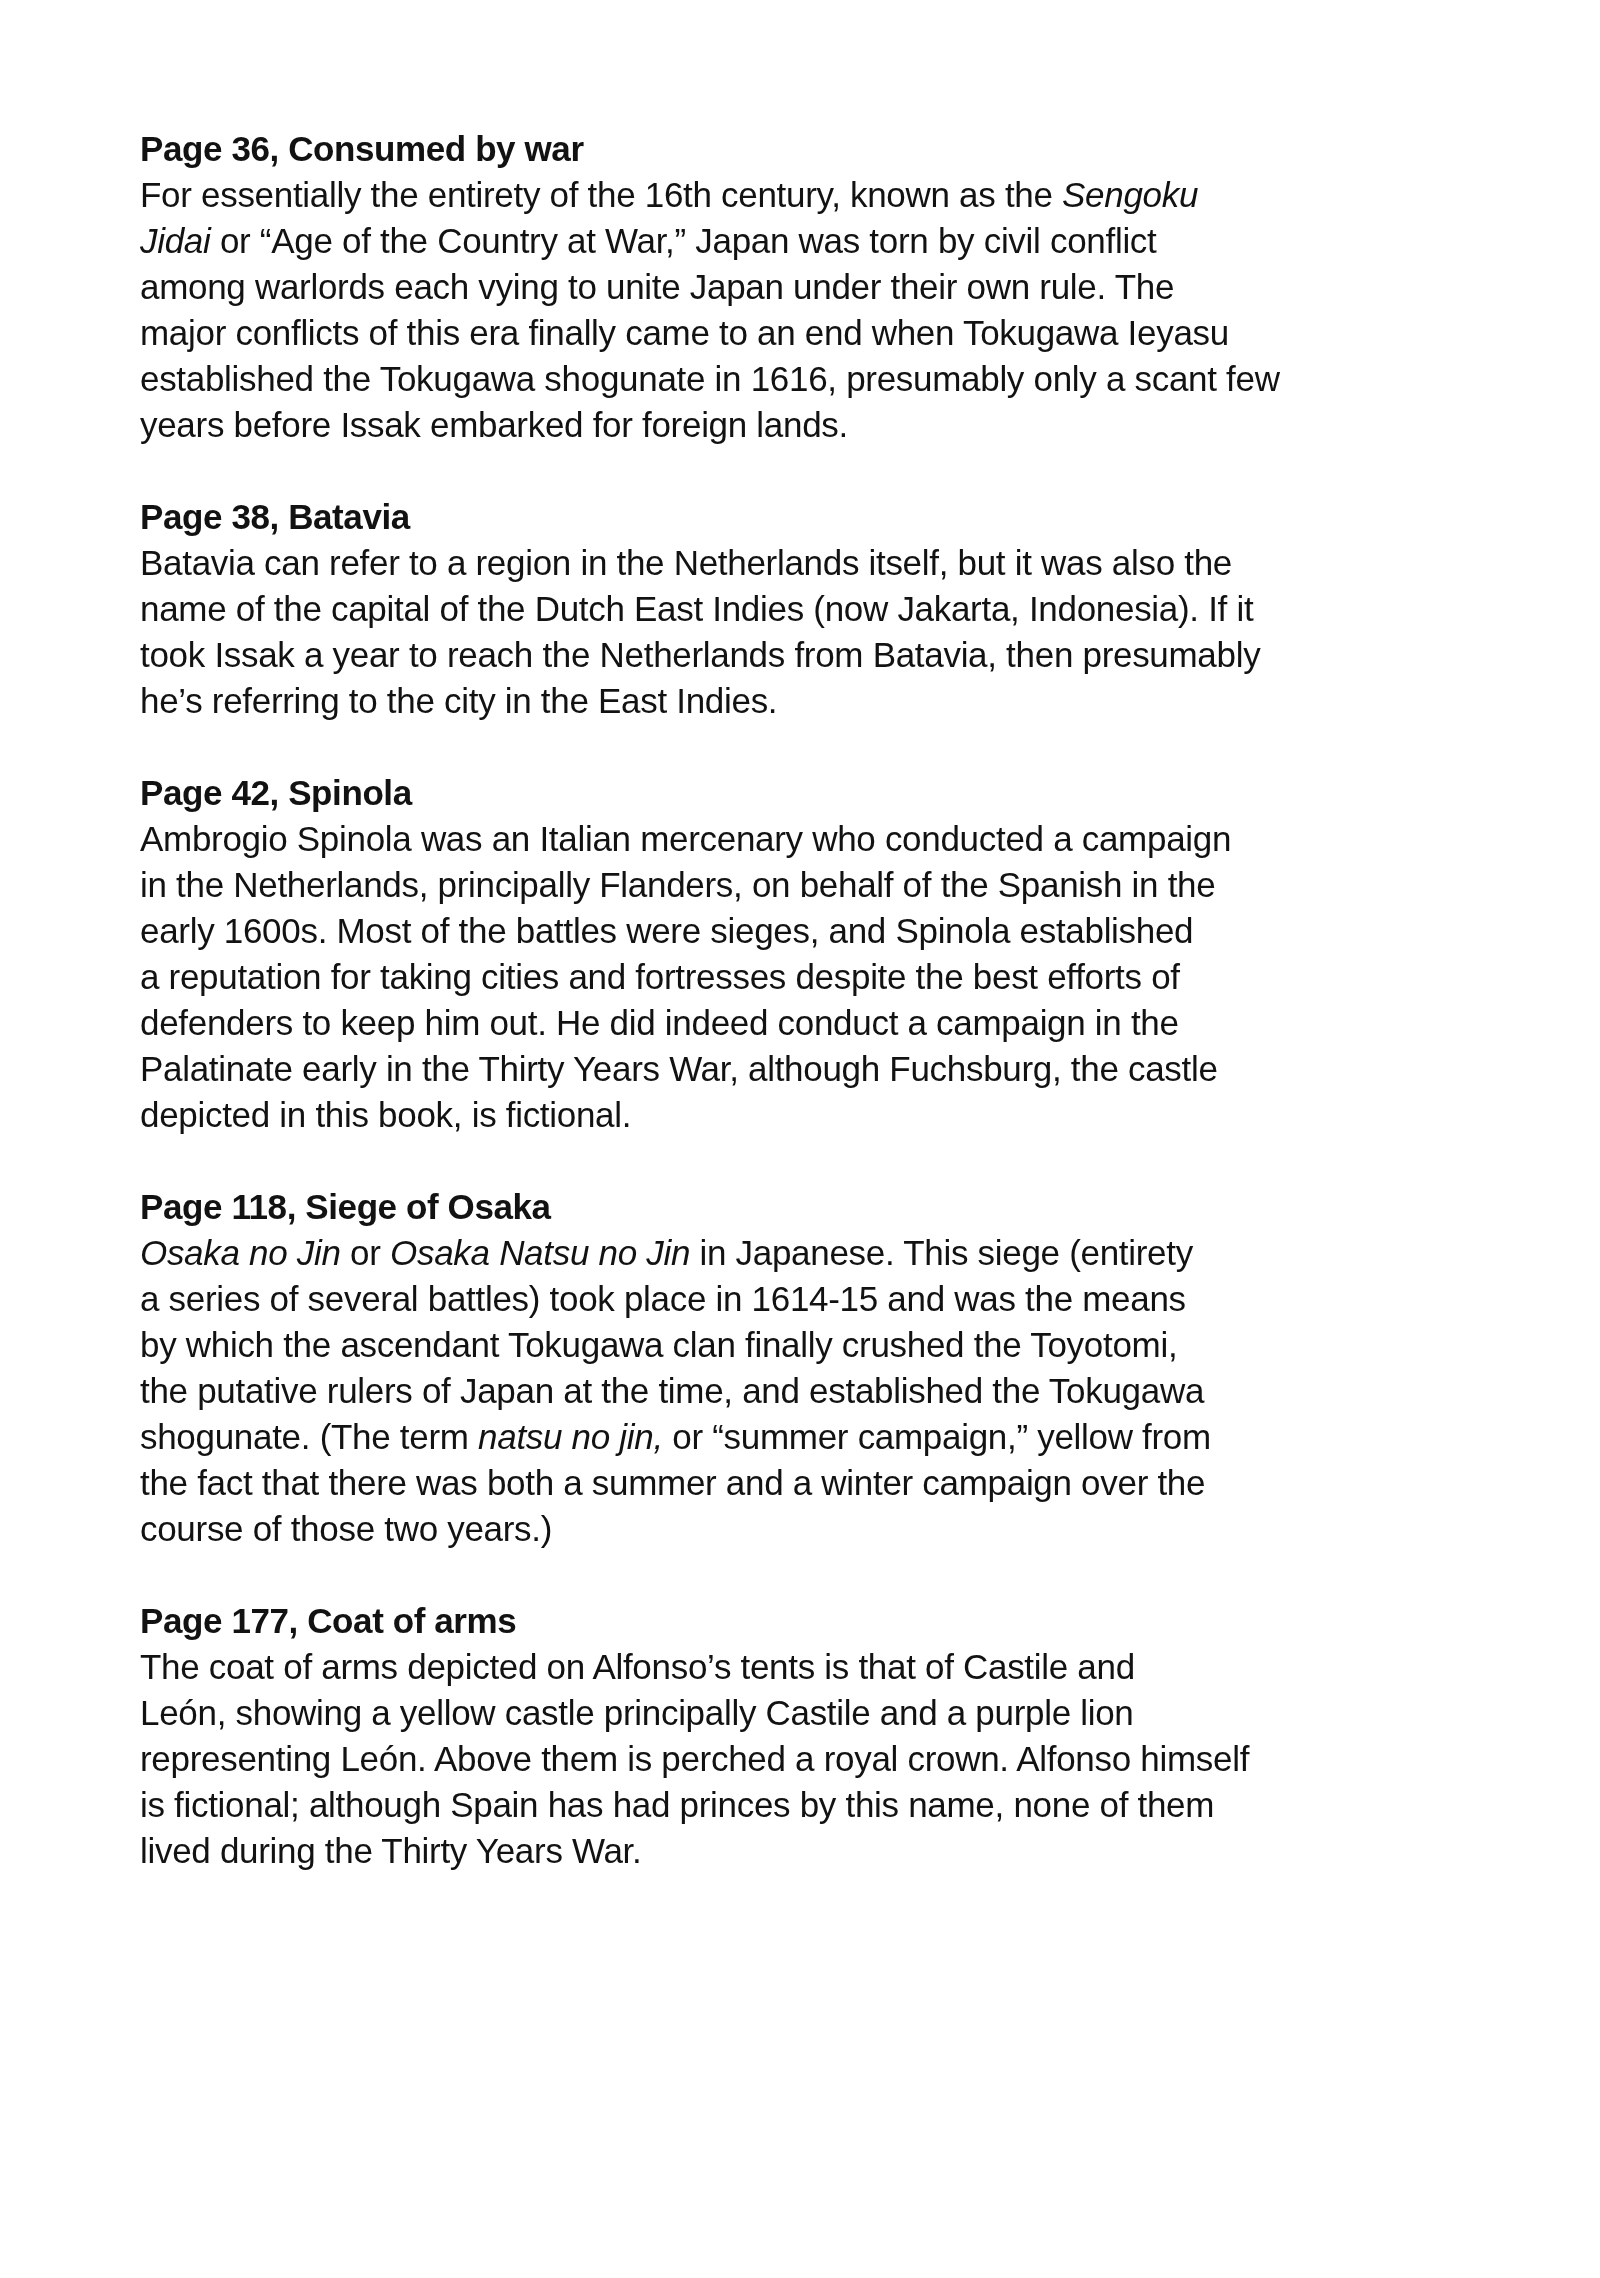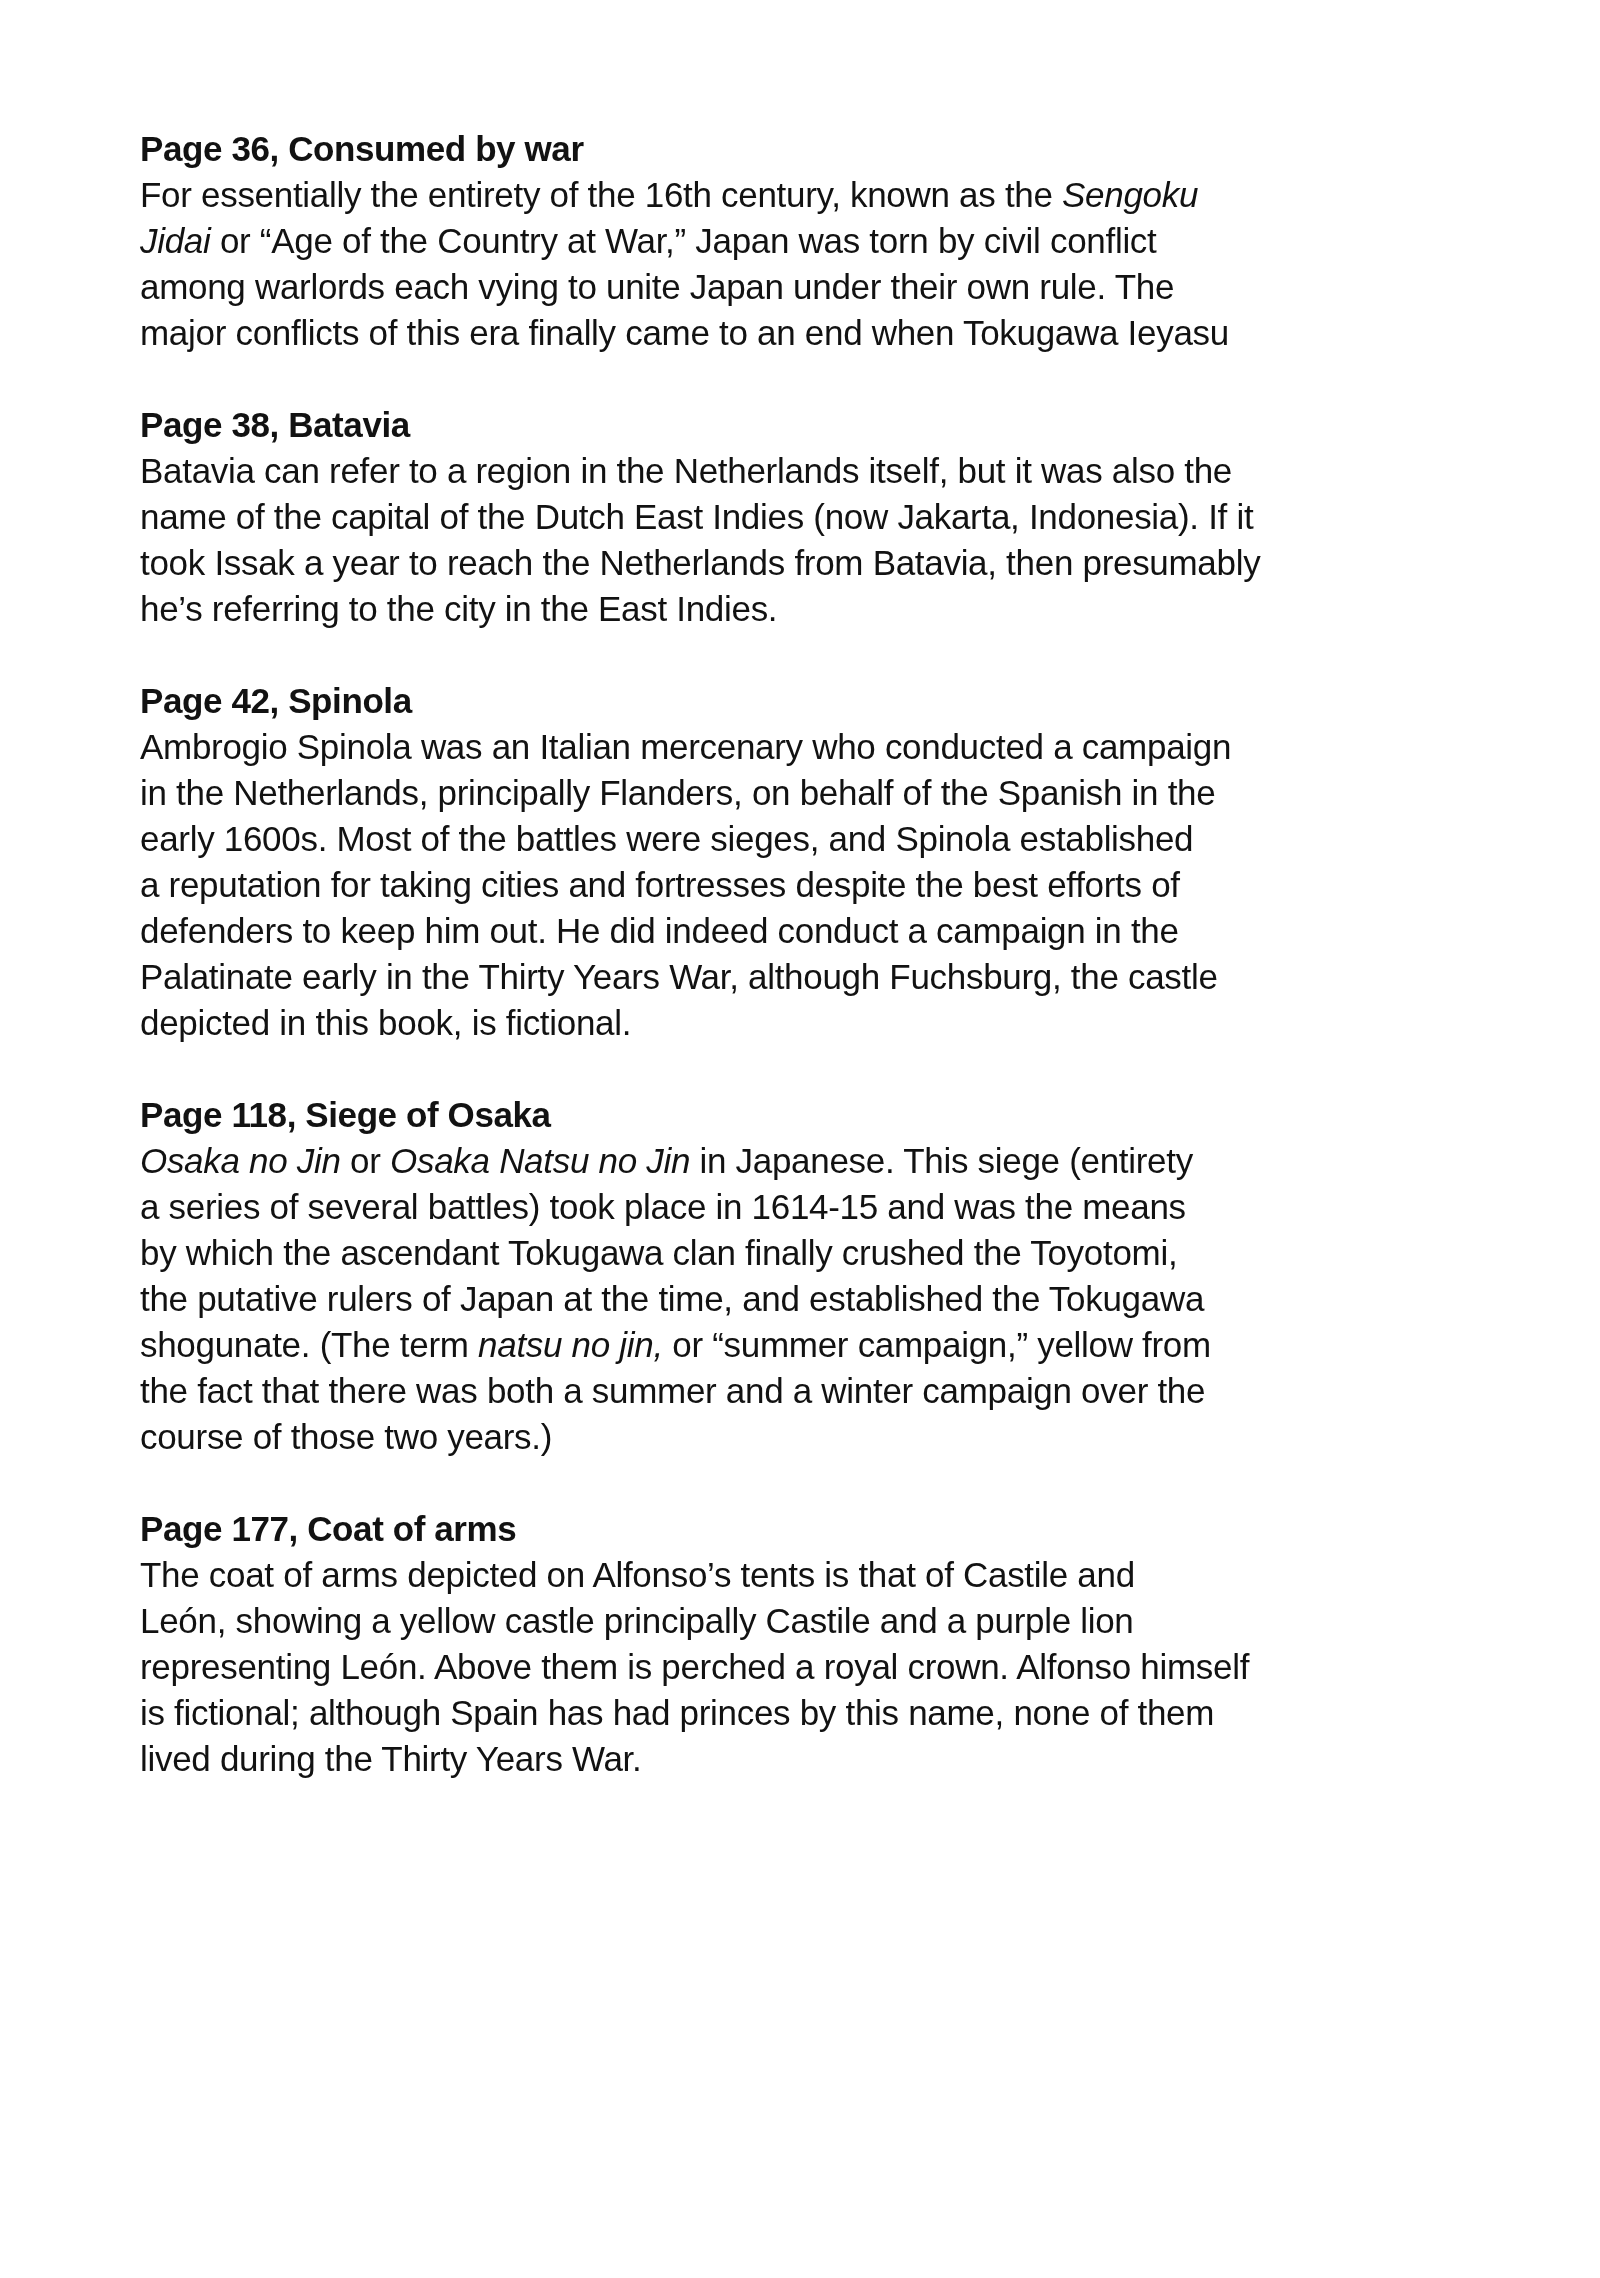--- a/index.html
+++ b/index.html
@@ -43,20 +43,22 @@
 </head>
 <body style="background: rgb(255, 255, 255);">
 
 <div class="doc" id="doc-root" style="color: rgb(18, 18, 18);">
     <section class="note-section">
       <h2 class="section-heading">Page 36, Consumed by war</h2>
       <p class="text-line"><span>For essentially the entirety of the 16th century, known as the </span><em>Sengoku</em></p>
       <p class="text-line"><em>Jidai</em><span> or “Age of the Country at War,” Japan was torn by civil conflict</span></p>
       <p class="text-line"><span>among warlords each vying to unite Japan under their own rule. The</span></p>
       <p class="text-line"><span>major conflicts of this era finally came to an end when Tokugawa Ieyasu</span></p>
+      <p class="text-line"><span>established the Tokugawa shogunate in 1616, presumably only a scant few</span></p>
+      <p class="text-line"><span>years before Issak embarked for foreign lands.</span></p>
     </section>
     <section class="note-section">
       <h2 class="section-heading">Page 38, Batavia</h2>
       <p class="text-line"><span>Batavia can refer to a region in the Netherlands itself, but it was also the</span></p>
       <p class="text-line"><span>name of the capital of the Dutch East Indies (now Jakarta, Indonesia). If it</span></p>
       <p class="text-line"><span>took Issak a year to reach the Netherlands from Batavia, then presumably</span></p>
       <p class="text-line"><span>he’s referring to the city in the East Indies.</span></p>
     </section>
     <section class="note-section">
       <h2 class="section-heading">Page 42, Spinola</h2>

